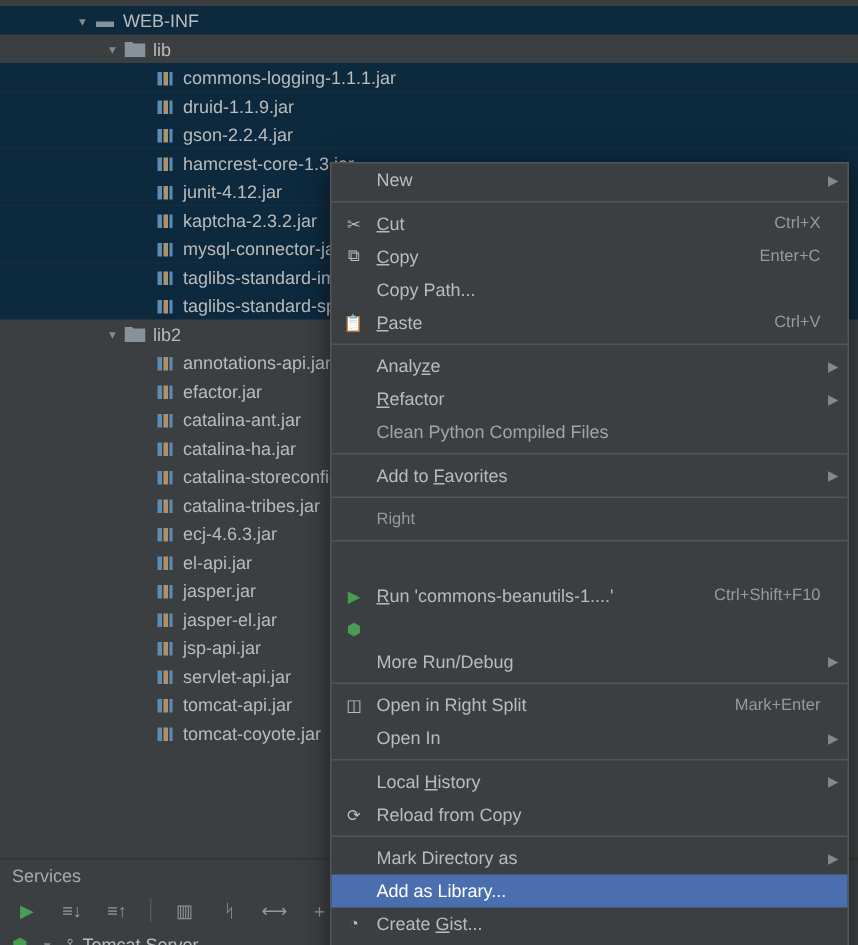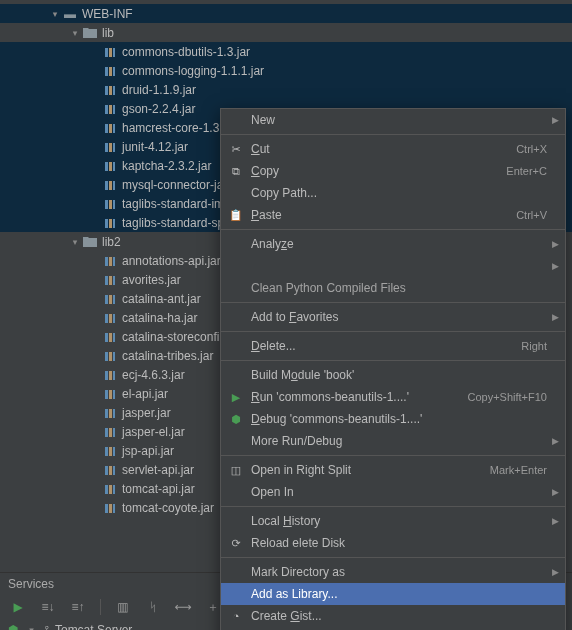--- a/index.html
+++ b/index.html
@@ -60,31 +60,20 @@
   <div id="lib-container">
       <div class="row sel">
         <span class="indent" style="width:94px"></span>
         <span class="item-icon archive">
           <svg width="14" height="14" viewBox="0 0 14 14">
             <rect x="2" y="3" width="3" height="9" fill="#5c8bb3"></rect>
             <rect x="6" y="3" width="3" height="9" fill="#b0926a"></rect>
             <rect x="10" y="3" width="2" height="9" fill="#5c8bb3"></rect>
           </svg>
         </span>
-        <span class="label">commons-dbutils-1.3.jar</span>
-      </div>
-      <div class="row sel">
-        <span class="indent" style="width:94px"></span>
-        <span class="item-icon archive">
-          <svg width="14" height="14" viewBox="0 0 14 14">
-            <rect x="2" y="3" width="3" height="9" fill="#5c8bb3"></rect>
-            <rect x="6" y="3" width="3" height="9" fill="#b0926a"></rect>
-            <rect x="10" y="3" width="2" height="9" fill="#5c8bb3"></rect>
-          </svg>
-        </span>
         <span class="label">commons-logging-1.1.1.jar</span>
       </div>
       <div class="row sel">
         <span class="indent" style="width:94px"></span>
         <span class="item-icon archive">
           <svg width="14" height="14" viewBox="0 0 14 14">
             <rect x="2" y="3" width="3" height="9" fill="#5c8bb3"></rect>
             <rect x="6" y="3" width="3" height="9" fill="#b0926a"></rect>
             <rect x="10" y="3" width="2" height="9" fill="#5c8bb3"></rect>
           </svg>
@@ -193,21 +182,21 @@
       </div>
       <div class="row">
         <span class="indent" style="width:94px"></span>
         <span class="item-icon archive">
           <svg width="14" height="14" viewBox="0 0 14 14">
             <rect x="2" y="3" width="3" height="9" fill="#5c8bb3"></rect>
             <rect x="6" y="3" width="3" height="9" fill="#b0926a"></rect>
             <rect x="10" y="3" width="2" height="9" fill="#5c8bb3"></rect>
           </svg>
         </span>
-        <span class="label">avorites.jar</span>
+        <span class="label">efactor.jar</span>
       </div>
       <div class="row">
         <span class="indent" style="width:94px"></span>
         <span class="item-icon archive">
           <svg width="14" height="14" viewBox="0 0 14 14">
             <rect x="2" y="3" width="3" height="9" fill="#5c8bb3"></rect>
             <rect x="6" y="3" width="3" height="9" fill="#b0926a"></rect>
             <rect x="10" y="3" width="2" height="9" fill="#5c8bb3"></rect>
           </svg>
         </span>
@@ -384,51 +373,49 @@
       <span class="m-sc">Ctrl+V</span>
     </div>
   <div class="sep"></div>
   <div class="m-row">
       <span class="m-icon"></span>
       <span class="m-text">Analy<u>z</u>e</span>
       <span class="m-arrow">▶</span>
     </div>
   <div class="m-row">
       <span class="m-icon"></span>
+      <span class="m-text"><u>R</u>efactor</span>
       <span class="m-arrow">▶</span>
     </div>
   <div class="m-row dis">
       <span class="m-icon"></span>
       <span class="m-text">Clean Python Compiled Files</span>
     </div>
   <div class="sep"></div>
   <div class="m-row">
       <span class="m-icon"></span>
       <span class="m-text">Add to <u>F</u>avorites</span>
       <span class="m-arrow">▶</span>
     </div>
   <div class="sep"></div>
   <div class="m-row">
       <span class="m-icon"></span>
-      <span class="m-text"><u>D</u>elete...</span>
       <span class="m-sc">Right</span>
     </div>
   <div class="sep"></div>
   <div class="m-row">
       <span class="m-icon"></span>
-      <span class="m-text">Build M<u>o</u>dule 'book'</span>
     </div>
   <div class="m-row">
       <span class="m-icon" style="color:#499c54">▶</span>
       <span class="m-text"><u>R</u>un 'commons-beanutils-1....'</span>
-      <span class="m-sc">Copy+Shift+F10</span>
+      <span class="m-sc">Ctrl+Shift+F10</span>
     </div>
   <div class="m-row">
       <span class="m-icon" style="color:#499c54">⬢</span>
-      <span class="m-text"><u>D</u>ebug 'commons-beanutils-1....'</span>
     </div>
   <div class="m-row">
       <span class="m-icon"></span>
       <span class="m-text">More Run/Debug</span>
       <span class="m-arrow">▶</span>
     </div>
   <div class="sep"></div>
   <div class="m-row">
       <span class="m-icon">◫</span>
       <span class="m-text">Open in Right Split</span>
@@ -440,21 +427,21 @@
       <span class="m-arrow">▶</span>
     </div>
   <div class="sep"></div>
   <div class="m-row">
       <span class="m-icon"></span>
       <span class="m-text">Local <u>H</u>istory</span>
       <span class="m-arrow">▶</span>
     </div>
   <div class="m-row">
       <span class="m-icon">⟳</span>
-      <span class="m-text">Reload elete Disk</span>
+      <span class="m-text">Reload from Copy</span>
     </div>
   <div class="sep"></div>
   <div class="m-row">
       <span class="m-icon"></span>
       <span class="m-text">Mark Directory as</span>
       <span class="m-arrow">▶</span>
     </div>
   <div class="m-row hl">
       <span class="m-icon"></span>
       <span class="m-text">Add as Library...</span>

